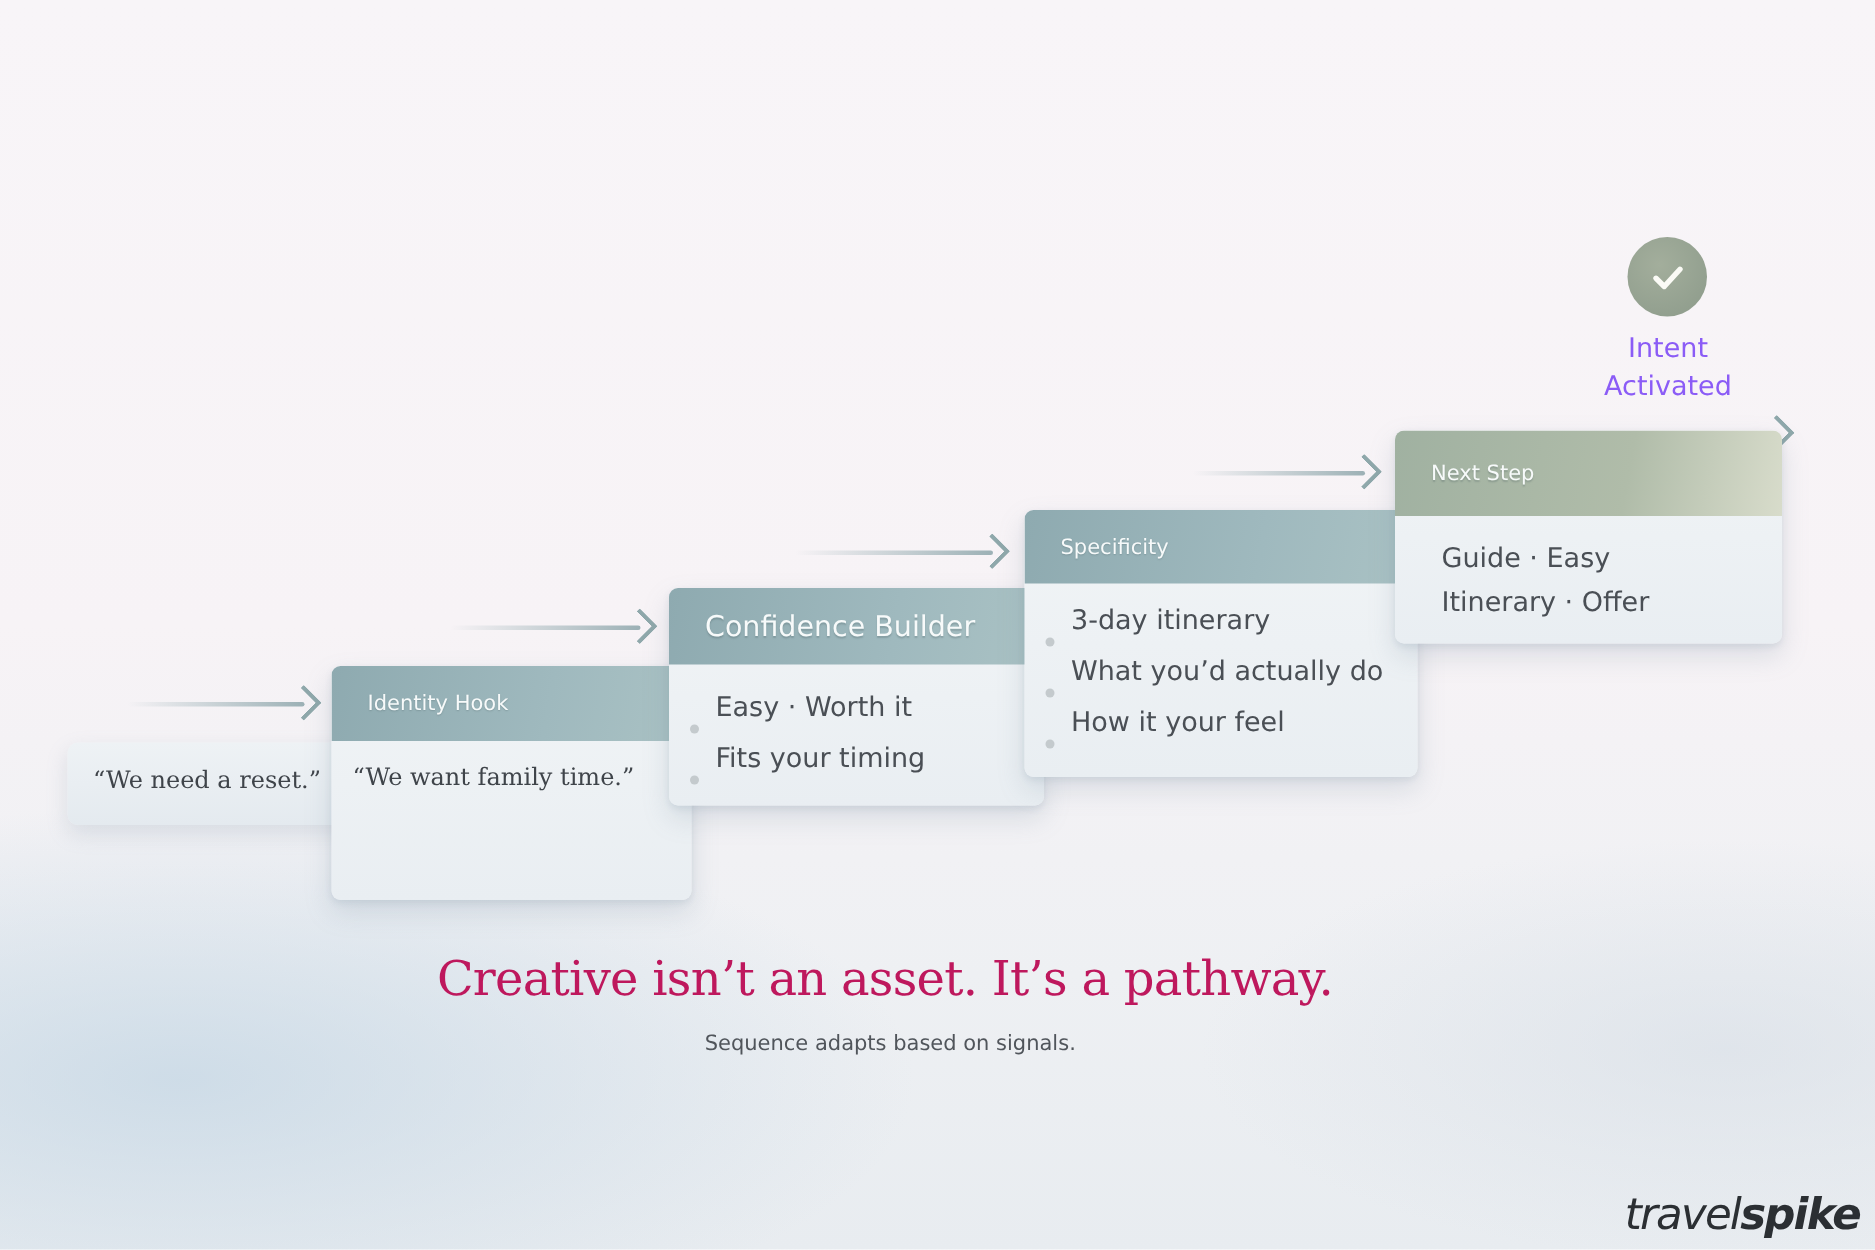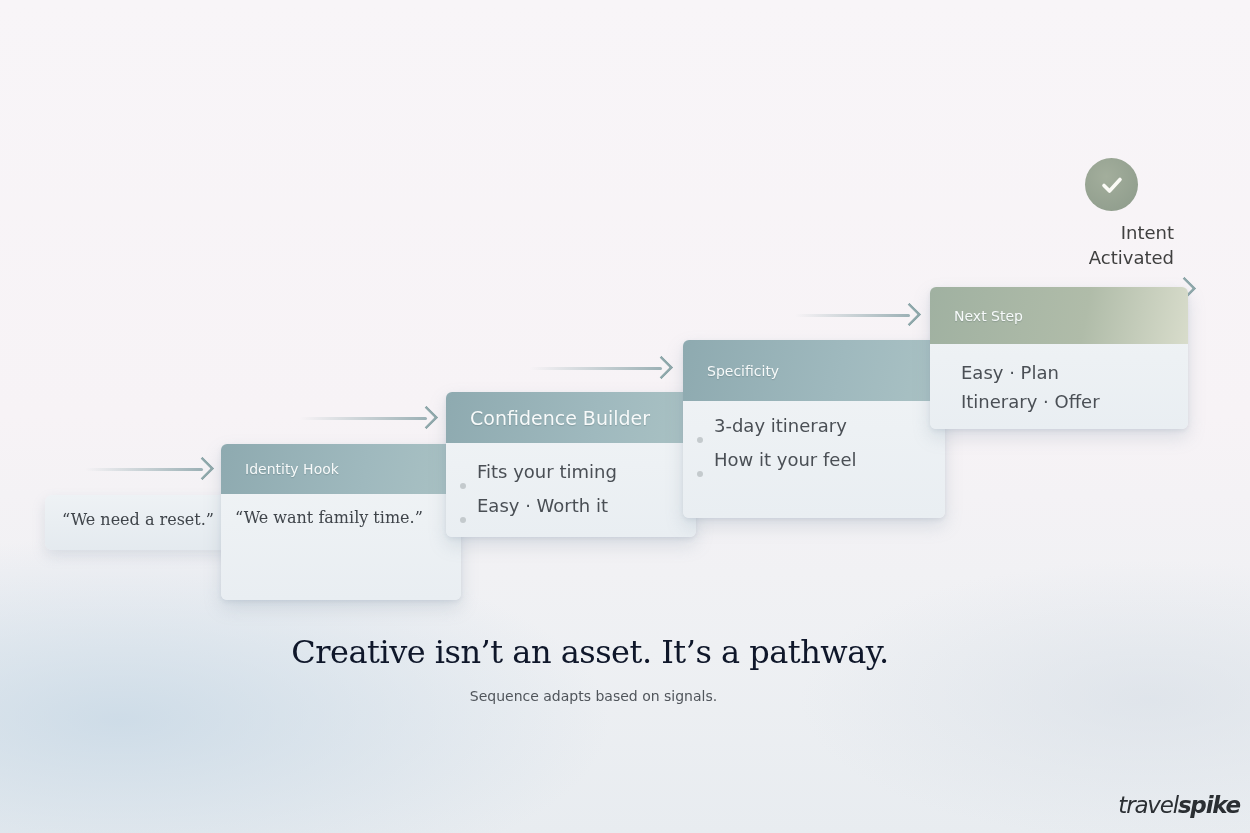--- a/index.html
+++ b/index.html
@@ -41,30 +41,30 @@
   }
   .quote {
     position:absolute; font-family:"DejaVu Serif", serif; font-size:16px; color:#3f444a;
   }
   .check {
     position:absolute; left:1085px; top:158px; width:53px; height:53px; border-radius:50%;
     background:radial-gradient(circle at 40% 35%, #a3ae9c, #8c9a8a);
     display:flex; align-items:center; justify-content:center;
   }
   .check svg { width:30px; height:30px; }
-  .intent { position:absolute; left:1050px; top:220px; width:124px; text-align:right; color:#404040; font-size:18px; line-height:25px; }
+  .intent { position:absolute; left:1050px; top:220px; width:124px; text-align:center; color:#8b5cf6; font-size:18px; line-height:25px; }
   .title {
     position:absolute; left:0; width:1180px; top:633px; text-align:center;
-    font-family:"DejaVu Serif", serif; font-size:32px; color:#0f172a; letter-spacing:-0.5px;
+    font-family:"DejaVu Serif", serif; font-size:32px; color:#be185d; letter-spacing:-0.5px;
   }
   .subtitle {
     position:absolute; left:0; width:1187px; top:688px; text-align:center;
     font-size:14px; color:#50555b;
   }
-  .logo { position:absolute; right:10px; top:792px; font-size:23px; color:#2b2f33; font-style:italic; letter-spacing:-1.2px; }
+  .logo { position:absolute; right:10px; top:792px; font-size:29px; color:#2b2f33; font-style:italic; letter-spacing:-1.2px; }
   .logo .a { font-weight:normal; }
   .logo .b { font-weight:bold; }
 </style>
 </head>
 <body>
 
 <div class="arrow" style="left:85px; top:457px; width:128px;">
     <div class="line"></div>
     <div class="head"></div>
   </div>
@@ -93,47 +93,51 @@
   <div class="body" style="padding-top:14px; ">
     <div class="quote" style="position:static;">“We want family time.”</div>
   </div>
 </div>
 
 <div class="card" style="left:446px; top:392px; width:250px; height:145px;">
   <div class="hdr" style="height:51px; font-size:19px;text-align:center;">Confidence Builder</div>
   <div class="body" style="padding-top:12px; line-height:34px;">
     <div class="bullet">
         <span class="dot"></span>
-        <span>Fits your timing</span>
+        <span>Easy · Worth it</span>
       </div>
     <div class="bullet">
         <span class="dot"></span>
-        <span>Easy · Worth it</span>
+        <span>Fits your timing</span>
       </div>
   </div>
 </div>
 
 <div class="card" style="left:683px; top:340px; width:262px; height:178px;">
-  <div class="hdr" style="height:61px;">Specificity</div>
+  <div class="hdr" style="height:49px;">Specificity</div>
   <div class="body" style="padding-top:8px; line-height:34px;">
     <div class="bullet">
         <span class="dot"></span>
         <span>3-day itinerary</span>
+      </div>
+    <div class="bullet">
+        <span class="dot"></span>
+        <span>What you’d actually do</span>
       </div>
     <div class="bullet">
         <span class="dot"></span>
         <span>How it your feel</span>
       </div>
   </div>
 </div>
 
 <div class="card" style="left:930px; top:287px; width:258px; height:142px;">
   <div class="hdr" style="height:57px; background:linear-gradient(100deg,#a0b1a1 0%,#b0bca9 60%,#d8dccb 100%);">Next Step</div>
   <div class="body" style="padding-top:14px; padding-left:31px; line-height:29px;">
-    <div>Easy · Plan</div>
+    <div>Guide · Easy</div>
     <div>Itinerary · Offer</div>
   </div>
 </div>
 
 <div class="check">
   <svg viewBox="0 0 30 30">
       <path d="M7 15.5 L12.5 21 L23 9.5" fill="none" stroke="#fbfbf6" stroke-width="3.6" stroke-linecap="round" stroke-linejoin="round"></path>
     </svg>
 </div>
 <div class="intent">

